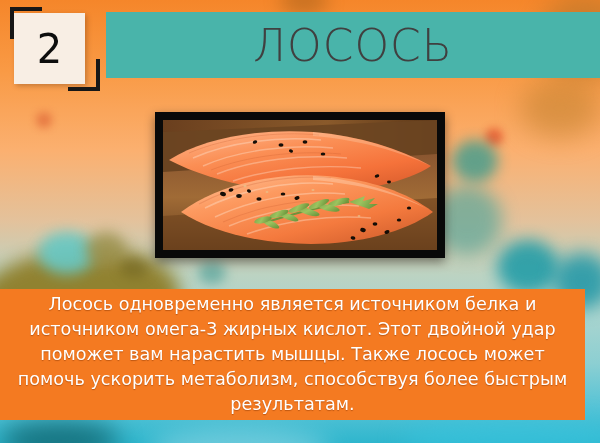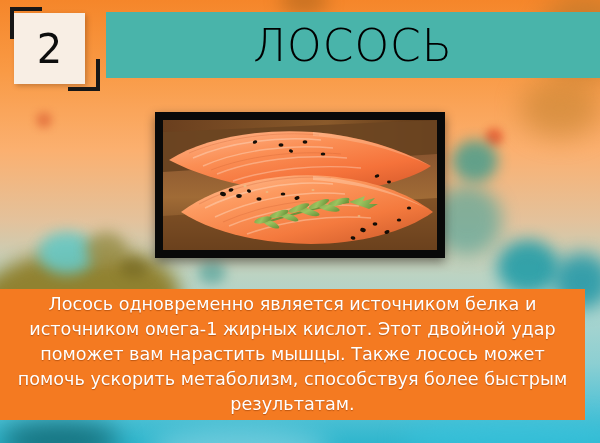--- a/index.html
+++ b/index.html
@@ -47,21 +47,21 @@
   .b17{left:400px;top:418px;width:230px;height:40px;background:#39c6e0;opacity:.55;filter:blur(12px);}
 
   
   .header-band{
     position:absolute;left:106px;top:12px;width:494px;height:66px;
     background:#49b4aa;
   }
   .header-title{
     position:absolute;left:106px;top:12px;width:494px;height:66px;
     display:flex;align-items:center;justify-content:center;
-    color:#000000;font-size:44px;font-weight:300;letter-spacing:1px;
+    color:#404040;font-size:44px;font-weight:300;letter-spacing:1px;
     font-family:"DejaVu Sans","Liberation Sans",sans-serif;
     white-space:nowrap;
   }
 
   
   .badge-wrap{position:absolute;left:6px;top:5px;width:98px;height:92px;}
   .bracket-tl{
     position:absolute;left:4px;top:2px;width:28px;height:28px;
     border-left:4px solid #171717;border-top:4px solid #171717;
   }
@@ -250,16 +250,16 @@
           <ellipse cx="196" cy="96" rx="1.4" ry="1"></ellipse>
         </g>
 
         <path d="M150 56 C196 60, 236 72, 266 90 C236 74, 198 64, 150 60 Z" fill="#ffe2c8" opacity="0.35"></path>
         <path d="M150 12 C198 16, 238 30, 268 46 C238 32, 198 20, 150 16 Z" fill="#ffd9bb" opacity="0.3"></path>
       </svg>
     </div>
   </div>
 
   <div class="caption-box">
-    <div class="caption-text">Лосось одновременно является источником белка и источником омега-1 жирных кислот. Этот двойной удар поможет вам нарастить мышцы. Также лосось может помочь ускорить метаболизм, способствуя более быстрым результатам.</div>
+    <div class="caption-text">Лосось одновременно является источником белка и источником омега-3 жирных кислот. Этот двойной удар поможет вам нарастить мышцы. Также лосось может помочь ускорить метаболизм, способствуя более быстрым результатам.</div>
   </div>
 
 </div>
 
 </body></html>

